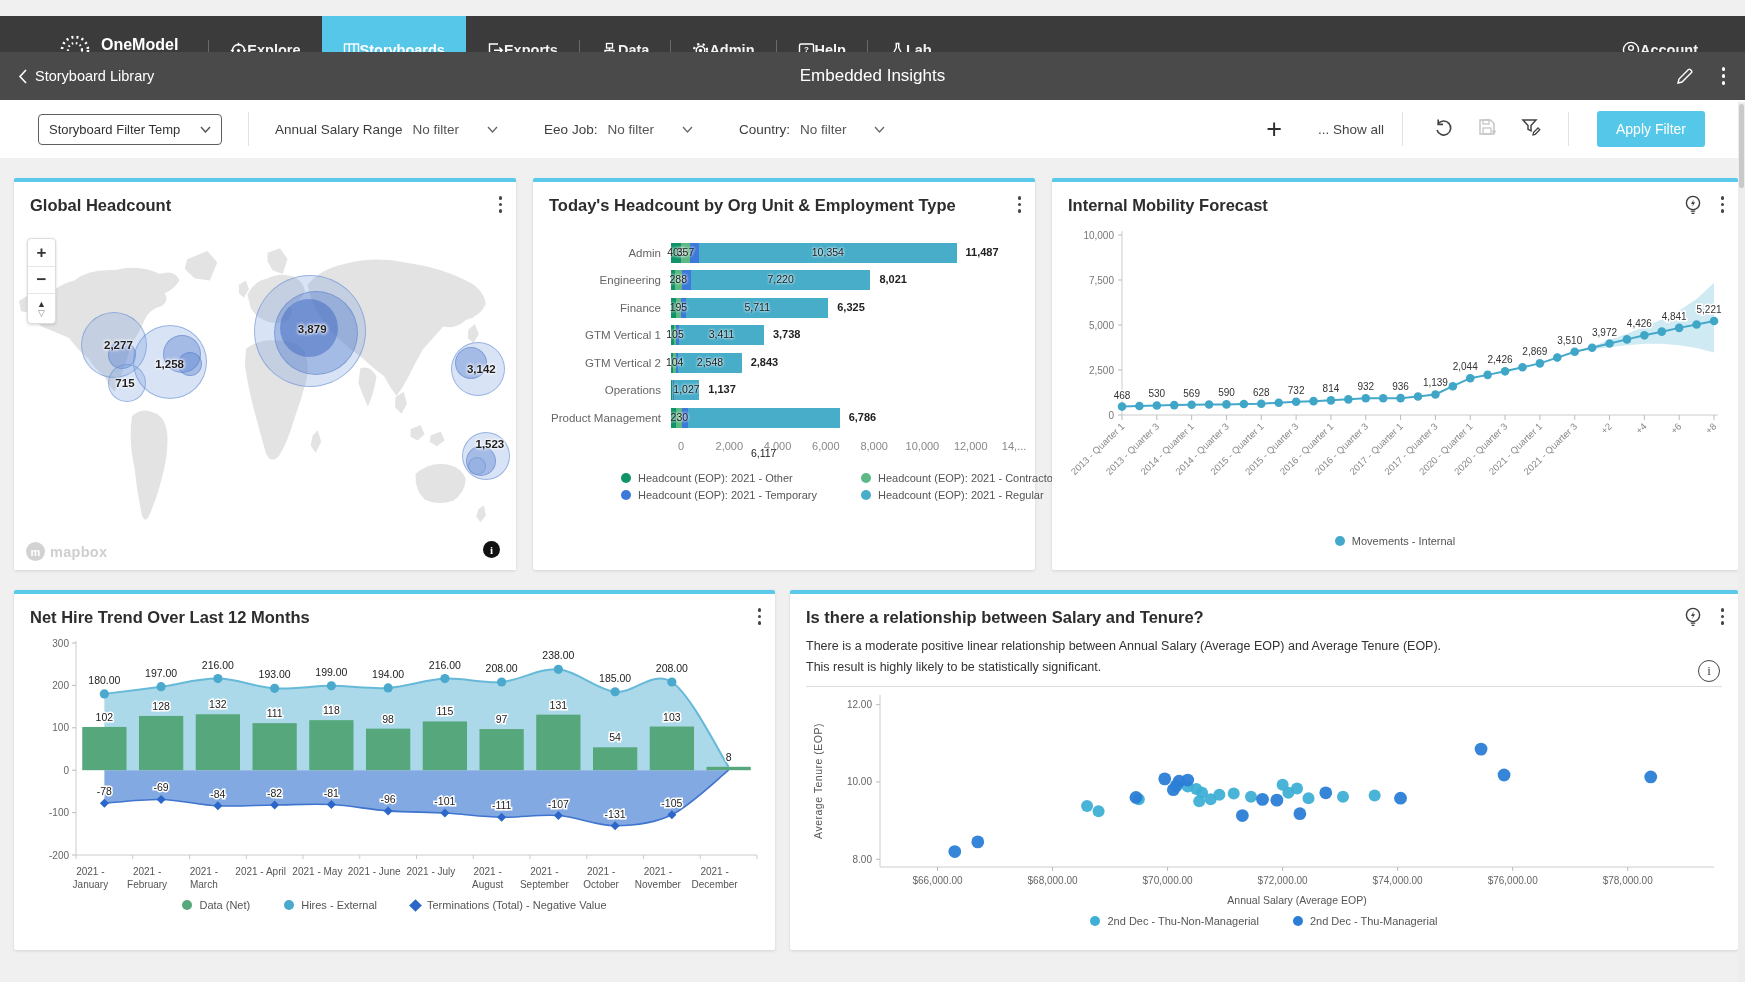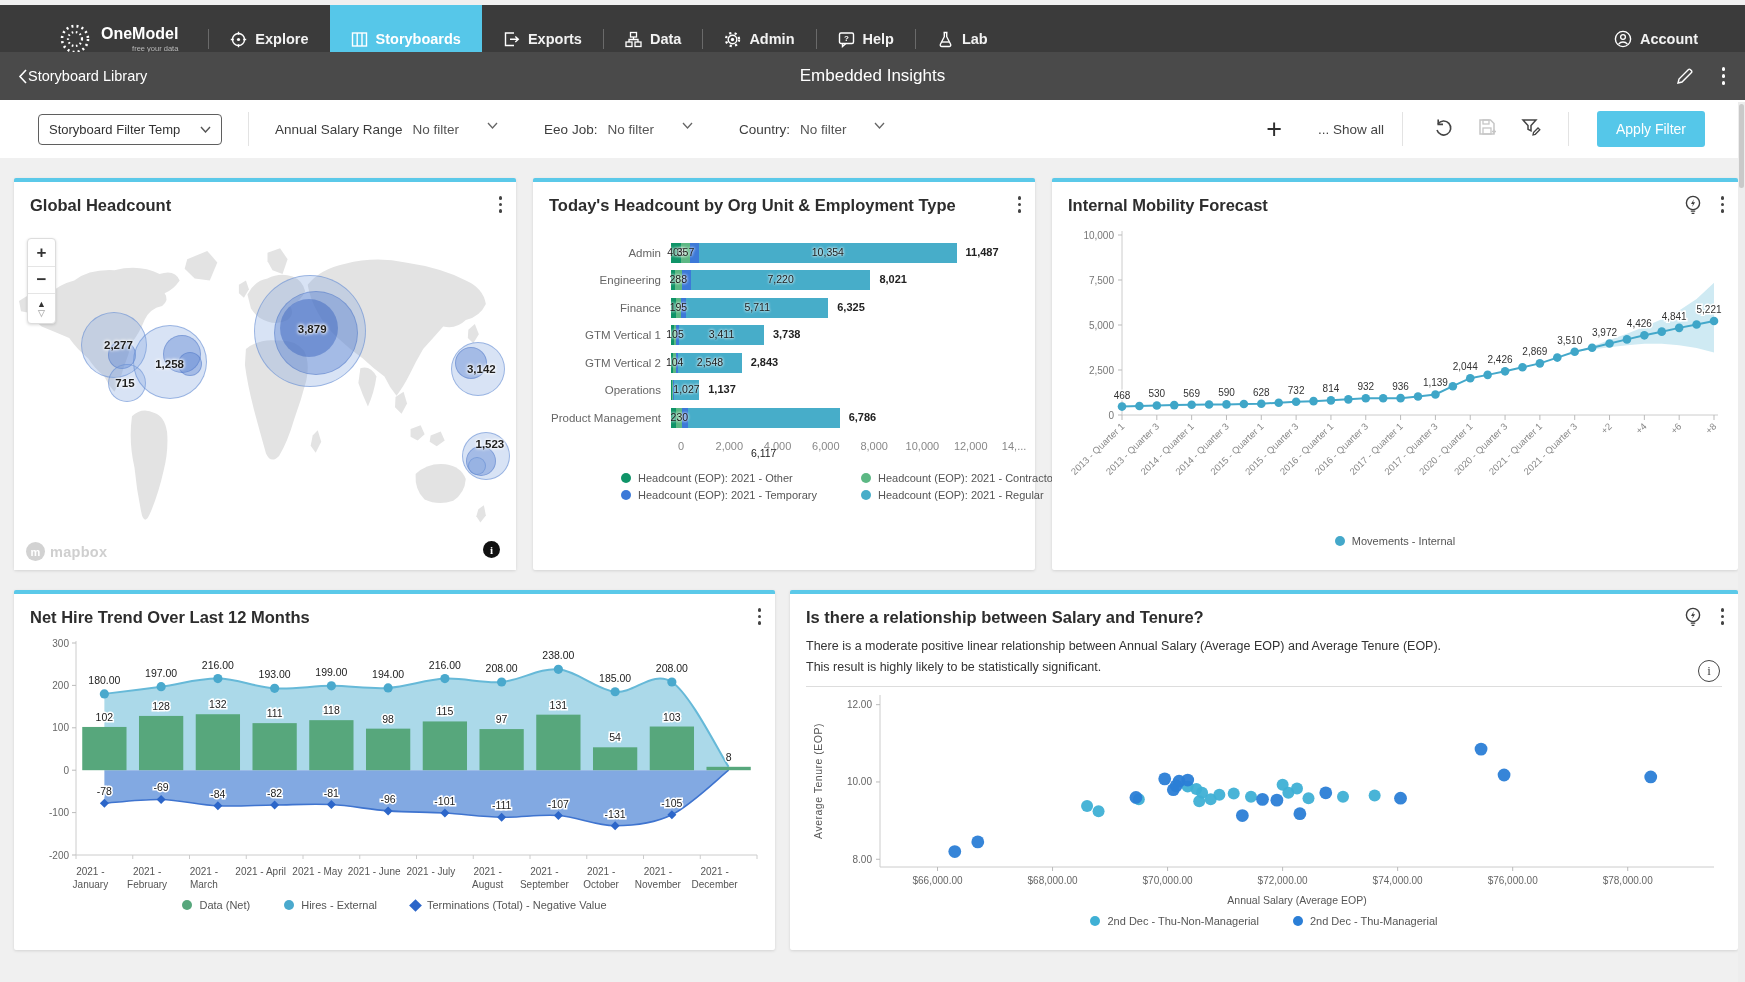--- a/index.html
+++ b/index.html
@@ -1,45 +1,45 @@
 <!DOCTYPE html>
 <html><head>
 <meta charset="utf-8">
 <style>
   *{box-sizing:border-box;margin:0;padding:0}
   html,body{width:100%;height:100%}
   body{font-family:"Liberation Sans",sans-serif;background:#d8d8d8}
   .screen{position:relative;width:1745px;height:982px;background:#f0f0f0;overflow:hidden}
 
   
-  .navbar{position:absolute;top:5px;left:0;right:0;height:68px;background:#3b3b3b;display:flex;align-items:stretch;color:#fff}
+  .navbar{position:absolute;top:16px;left:0;right:0;height:68px;background:#3b3b3b;display:flex;align-items:stretch;color:#fff}
   .brand{display:flex;align-items:center;gap:9px;padding:0 30px 0 58px}
   .brand-icon{width:34px;height:34px}
   .brand-text{line-height:1}
   .brand-name{font-size:16px;font-weight:700;color:#fff}
   .brand-tag{font-size:7.5px;color:#b9b9b9;margin-top:3px;text-align:right}
   .nav-sep{width:1px;height:20px;background:#6a6a6a;align-self:center}
-  .nav-item{display:flex;align-items:center;gap:8px;padding:0 21px;font-size:14.5px;font-weight:600;color:#f2f2f2;cursor:pointer}
+  .nav-item{display:flex;align-items:center;padding:0 21px;font-size:14.5px;font-weight:600;color:#f2f2f2;cursor:pointer}
   .nav-item svg{flex:none}
   .nav-item.active{background:#56c7e9;color:#fff}
   .nav-right{margin-left:auto;display:flex;align-items:center;padding-right:26px}
 
   
   .subbar{position:absolute;top:52px;left:0;right:0;height:48px;background:#4a4a4a;color:#fff;display:flex;align-items:center;padding:0 18px}
-  .backlink{display:flex;align-items:center;gap:1px;font-size:14.5px;cursor:pointer}
+  .backlink{display:flex;align-items:center;gap:8px;font-size:14.5px;cursor:pointer}
   .sub-title{position:absolute;left:0;right:0;text-align:center;font-size:17px;font-weight:400;pointer-events:none}
   .sub-icons{margin-left:auto;display:flex;align-items:center;gap:26px;z-index:2}
   .icon-btn{cursor:pointer;display:flex;align-items:center;justify-content:center}
 
   
   .filterbar{position:absolute;top:100px;left:0;right:0;height:58px;background:#fff;display:flex;align-items:center;padding:0 40px 0 38px}
   .fselect{width:184px;height:31px;border:1px solid #5f5f5f;border-radius:4px;display:flex;align-items:center;padding:0 10px;font-size:13px;color:#333;gap:6px;cursor:pointer;background:#fff}
   .fselect .txt{flex:1;white-space:nowrap;overflow:hidden}
   .vdiv{width:1px;height:34px;background:#e3e3e3;margin:0 26px}
-  .fgroup{display:flex;align-items:flex-start;margin-right:46px;cursor:pointer}
+  .fgroup{display:flex;align-items:center;margin-right:46px;cursor:pointer}
   .fgroup .flabel{font-size:13.5px;color:#3d3d3d}
   .fgroup .fvalue{font-size:13.5px;color:#555;margin-left:10px}
   .fgroup svg{margin-left:28px}
   .fb-right{margin-left:auto;display:flex;align-items:center}
   .plus-btn{font-size:27px;font-weight:300;color:#2f2f2f;line-height:1;cursor:pointer;margin-right:36px}
   .showall{font-size:13.5px;color:#444;cursor:pointer}
   .fb-icon{margin:0 12px;cursor:pointer}
   .apply-btn{background:#55c7e9;color:#fff;border:none;font-family:inherit;font-size:14px;padding:10px 19px;border-radius:3px;cursor:pointer;margin-left:14px}
 
   

